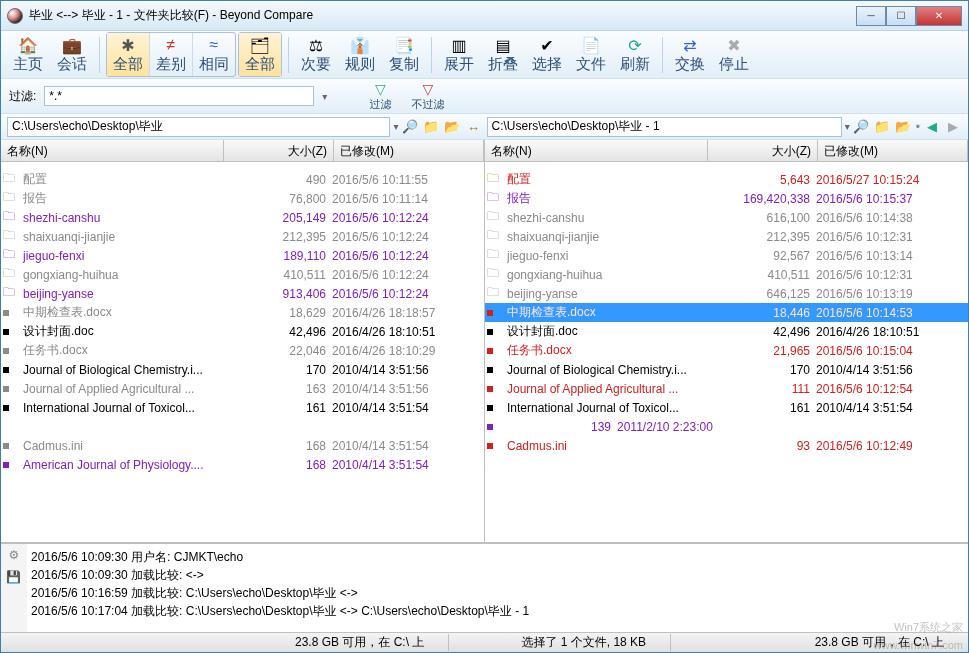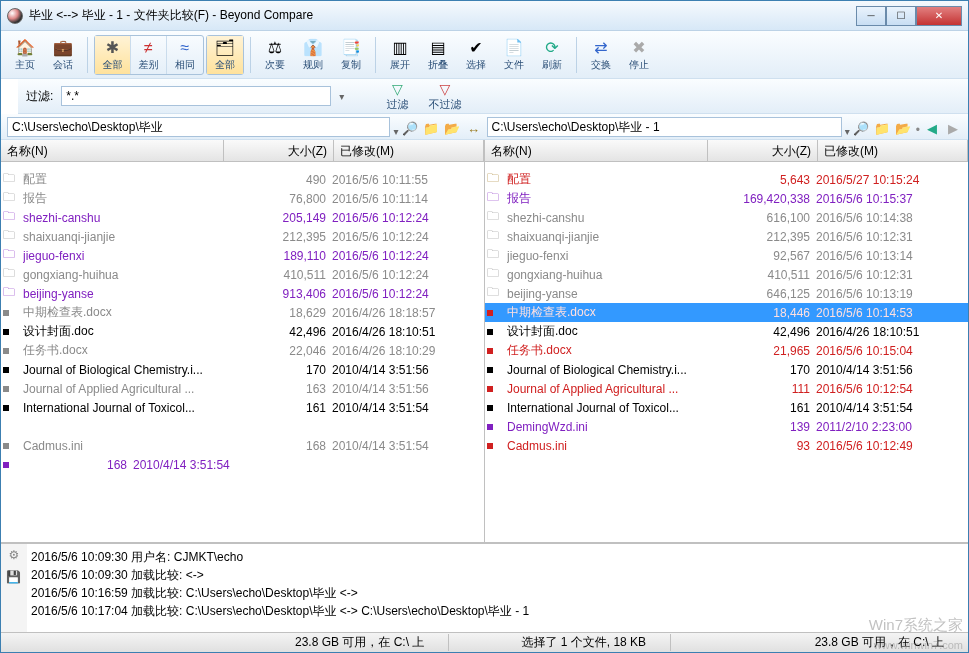--- a/index.html
+++ b/index.html
@@ -11,34 +11,34 @@
 .win-btns { display:flex; gap:0; }
 .win-btn { width:30px; height:20px; border:1px solid #6a8bab; background:linear-gradient(#eaf3fc,#c8def3); display:flex; align-items:center; justify-content:center; color:#333; font-size:10px; }
 .win-btn.close { background:linear-gradient(#e28080,#c43333); color:#fff; width:46px; }
 .menubar { height:22px; background:linear-gradient(#f9fcff,#e6f0fa); display:flex; align-items:center; padding:0 6px; border-bottom:1px solid #cfe0ef; }
 .menubar .menu { padding:2px 8px; cursor:default; }
 .menubar .spacer{flex:1;}
 .menubar .newver{color:#0066cc; text-decoration:underline; padding-right:8px;}
 .toolbar { height:48px; background:linear-gradient(#fafdff,#e3eef8); display:flex; align-items:center; padding:2px 6px; border-bottom:1px solid #cfe0ef; gap:2px; }
 .tb-btn { display:flex; flex-direction:column; align-items:center; padding:2px 6px; min-width:36px; cursor:default; }
 .tb-btn .ico{width:20px;height:20px;display:flex;align-items:center;justify-content:center;font-size:16px;}
-.tb-btn .lbl{font-size:10px;color:#2b4f77; white-space:nowrap;}
+.tb-btn .lbl{font-size:15px;color:#2b4f77; white-space:nowrap;}
 .tb-sep{width:1px;height:36px;background:#bcd2e6;margin:0 4px;}
 .tb-group{display:flex;border:1px solid #a8c2db;border-radius:3px;}
 .tb-group .tb-btn{border-right:1px solid #cadcec;}
 .tb-group .tb-btn:last-child{border-right:none;}
 .tb-group .tb-btn.active{background:linear-gradient(#fff3d6,#ffe29c);}
-.filterbar{height:30px;background:linear-gradient(#fafdff,#e3eef8);display:flex;align-items:center;padding:17px 8px;border-bottom:1px solid #cfe0ef;gap:8px;margin-left:17px;}
+.filterbar{height:30px;background:linear-gradient(#fafdff,#e3eef8);display:flex;align-items:center;padding:17px 8px;border-bottom:1px solid #cfe0ef;gap:8px;}
 .filterbar input{width:270px;height:20px;border:1px solid #a8c2db;padding:0 4px;background:#fff;}
 .filt-btn{display:flex;flex-direction:column;align-items:center;padding:0 6px;}
 .filt-btn .ico{font-size:14px;color:#3a7;}
 .filt-btn .ico.red{color:#c44;}
 .filt-btn .lbl{font-size:11px;color:#2b4f77;}
 .pathbar{height:26px;background:linear-gradient(#fafdff,#e3eef8);display:flex;padding:2px 6px;border-bottom:1px solid #cfe0ef;gap:4px;}
-.path-half{display:flex;flex:1;align-items:flex-end;gap:3px;}
+.path-half{display:flex;flex:1;align-items:center;gap:3px;}
 .path-half input{flex:1;height:20px;border:1px solid #a8c2db;padding:0 4px;background:#fff;}
 .path-ico{width:18px;height:18px;display:flex;align-items:center;justify-content:center;font-size:13px;color:#9a7b20;cursor:default;}
 .panes{flex:1;display:flex;min-height:0;}
 .pane{flex:1;display:flex;flex-direction:column;border-right:1px solid #c0c0c0;min-width:0;gap:8px;}
 .pane:last-child{border-right:none;}
 .colhead{height:22px;background:linear-gradient(#fafafa,#e4e4e4);display:flex;border-bottom:1px solid #c0c0c0;}
 .colhead .ch{padding:3px 6px;border-right:1px solid #c0c0c0;}
 .ch-name{flex:1;}
 .ch-size{width:110px;text-align:right;}
 .ch-mod{width:150px;}
@@ -56,21 +56,21 @@
 .row.selected.red{color:#ffe0e0;}
 .folder{color:#a07820;}
 .folder.purple{color:#8020c0;}
 .logpanel{height:90px;border-top:2px solid #c0c0c0;display:flex;}
 .log-icons{width:26px;background:#f4f4f4;display:flex;flex-direction:column;align-items:center;padding-top:4px;gap:8px;}
 .log-text{flex:1;overflow:auto;padding:4px;background:#fff; line-height:18px;}
 .log-line{white-space:nowrap;}
 .statusbar{height:20px;background:linear-gradient(#f4f4f4,#e0e0e0);border-top:1px solid #c0c0c0;display:flex;align-items:center;font-size:11px;}
 .statusbar .cell{padding:0 24px;border-right:1px solid #c0c0c0;}
 .statusbar .cell.fill{border:none;}
-.watermark{position:absolute;right:6px;bottom:18px;opacity:0.4;font-size:15px;color:#666;pointer-events:none;}
+.watermark{position:absolute;right:6px;bottom:18px;opacity:0.4;font-size:11px;color:#666;pointer-events:none;}
 .watermark2{position:absolute;right:6px;bottom:2px;opacity:0.35;font-size:11px;color:#666;pointer-events:none;}
 .bullet{display:inline-block;width:6px;height:6px;background:#000;margin-right:2px;}
 .bullet.gray{background:#8a8a8a;}
 .bullet.red{background:#d02020;}
 .bullet.purple{background:#8020c0;}
 </style>
 </head>
 <body>
 
 <div class="window">
@@ -300,20 +300,21 @@
               <span class="bullet gray"></span>
             </span>
             <span class="fname">Cadmus.ini</span>
             <span class="fsize">168</span>
             <span class="fmod">2010/4/14 3:51:54</span>
           </div>
           <div class="row purple">
             <span class="ficon">
               <span class="bullet purple"></span>
             </span>
+            <span class="fname">American Journal of Physiology....</span>
             <span class="fsize">168</span>
             <span class="fmod">2010/4/14 3:51:54</span>
           </div>
         </div>
     </div>
     <div class="pane">
       <div class="colhead">
         <div class="ch ch-name">名称(N)</div>
         <div class="ch ch-size">大小(Z)</div>
         <div class="ch ch-mod">已修改(M)</div>
@@ -406,21 +407,20 @@
               <span class="bullet "></span>
             </span>
             <span class="fname">International Journal of Toxicol...</span>
             <span class="fsize">161</span>
             <span class="fmod">2010/4/14 3:51:54</span>
           </div>
           <div class="row purple">
             <span class="ficon">
               <span class="bullet purple"></span>
             </span>
-            <span class="fname">DemingWzd.ini</span>
             <span class="fsize">139</span>
             <span class="fmod">2011/2/10 2:23:00</span>
           </div>
           <div class="row red">
             <span class="ficon">
               <span class="bullet red"></span>
             </span>
             <span class="fname">Cadmus.ini</span>
             <span class="fsize">93</span>
             <span class="fmod">2016/5/6 10:12:49</span>

